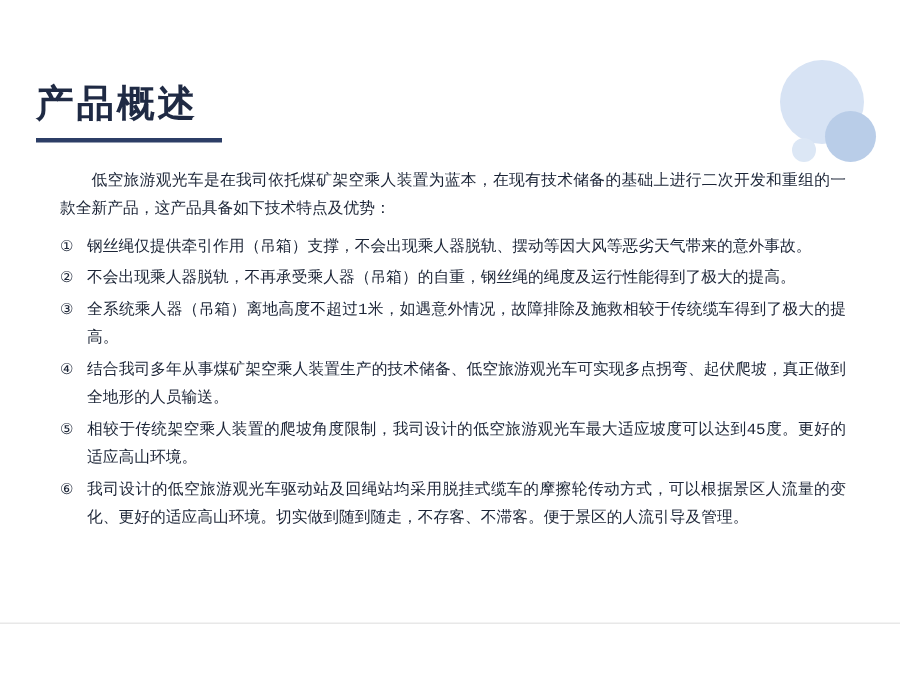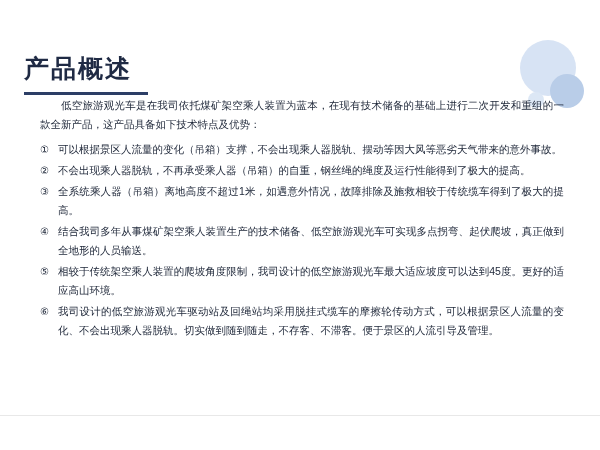--- a/index.html
+++ b/index.html
@@ -62,22 +62,23 @@
     position: absolute;
     left: 24px;
     top: 92px;
     width: 124px;
     height: 3px;
     background: #2c3e66;
   }
   .body {
     position: absolute;
     left: 40px;
-    top: 96px;
+    top: 112px;
     width: 524px;
+    font-family: Liberation Mono, monospace;
   }
   .intro {
     font-size: 10.5px;
     line-height: 19px;
     color: #1b2436;
     text-indent: 21px;
     text-align: justify;
     margin: 0 0 6px 0;
   }
   ol.points {
@@ -123,39 +124,39 @@
 
   <div class="title">产品概述</div>
   <div class="title-rule"></div>
 
   <div class="body">
     <p class="intro">低空旅游观光车是在我司依托煤矿架空乘人装置为蓝本，在现有技术储备的基础上进行二次开发和重组的一款全新产品，这产品具备如下技术特点及优势：</p>
 
     <ol class="points">
       <li>
         <span class="num">①</span>
-        <span>可以根据景区人流量的变化（吊箱）支撑，不会出现乘人器脱轨、摆动等因大风等恶劣天气带来的意外事故。</span>
+        <span>钢丝绳仅提供牵引作用（吊箱）支撑，不会出现乘人器脱轨、摆动等因大风等恶劣天气带来的意外事故。</span>
       </li>
       <li>
         <span class="num">②</span>
         <span>不会出现乘人器脱轨，不再承受乘人器（吊箱）的自重，钢丝绳的绳度及运行性能得到了极大的提高。</span>
       </li>
       <li>
         <span class="num">③</span>
         <span>全系统乘人器（吊箱）离地高度不超过1米，如遇意外情况，故障排除及施救相较于传统缆车得到了极大的提高。</span>
       </li>
       <li>
         <span class="num">④</span>
         <span>结合我司多年从事煤矿架空乘人装置生产的技术储备、低空旅游观光车可实现多点拐弯、起伏爬坡，真正做到全地形的人员输送。</span>
       </li>
       <li>
         <span class="num">⑤</span>
         <span>相较于传统架空乘人装置的爬坡角度限制，我司设计的低空旅游观光车最大适应坡度可以达到45度。更好的适应高山环境。</span>
       </li>
       <li>
         <span class="num">⑥</span>
-        <span>我司设计的低空旅游观光车驱动站及回绳站均采用脱挂式缆车的摩擦轮传动方式，可以根据景区人流量的变化、不会出现乘人器脱轨。切实做到随到随走，不存客、不滞客。便于景区的人流引导及管理。</span>
+        <span>我司设计的低空旅游观光车驱动站及回绳站均采用脱挂式缆车的摩擦轮传动方式，可以根据景区人流量的变化、更好的适应高山环境。切实做到随到随走，不存客、不滞客。便于景区的人流引导及管理。</span>
       </li>
     </ol>
   </div>
 
   <div class="footer-rule"></div>
 </div>
 
 </body></html>

